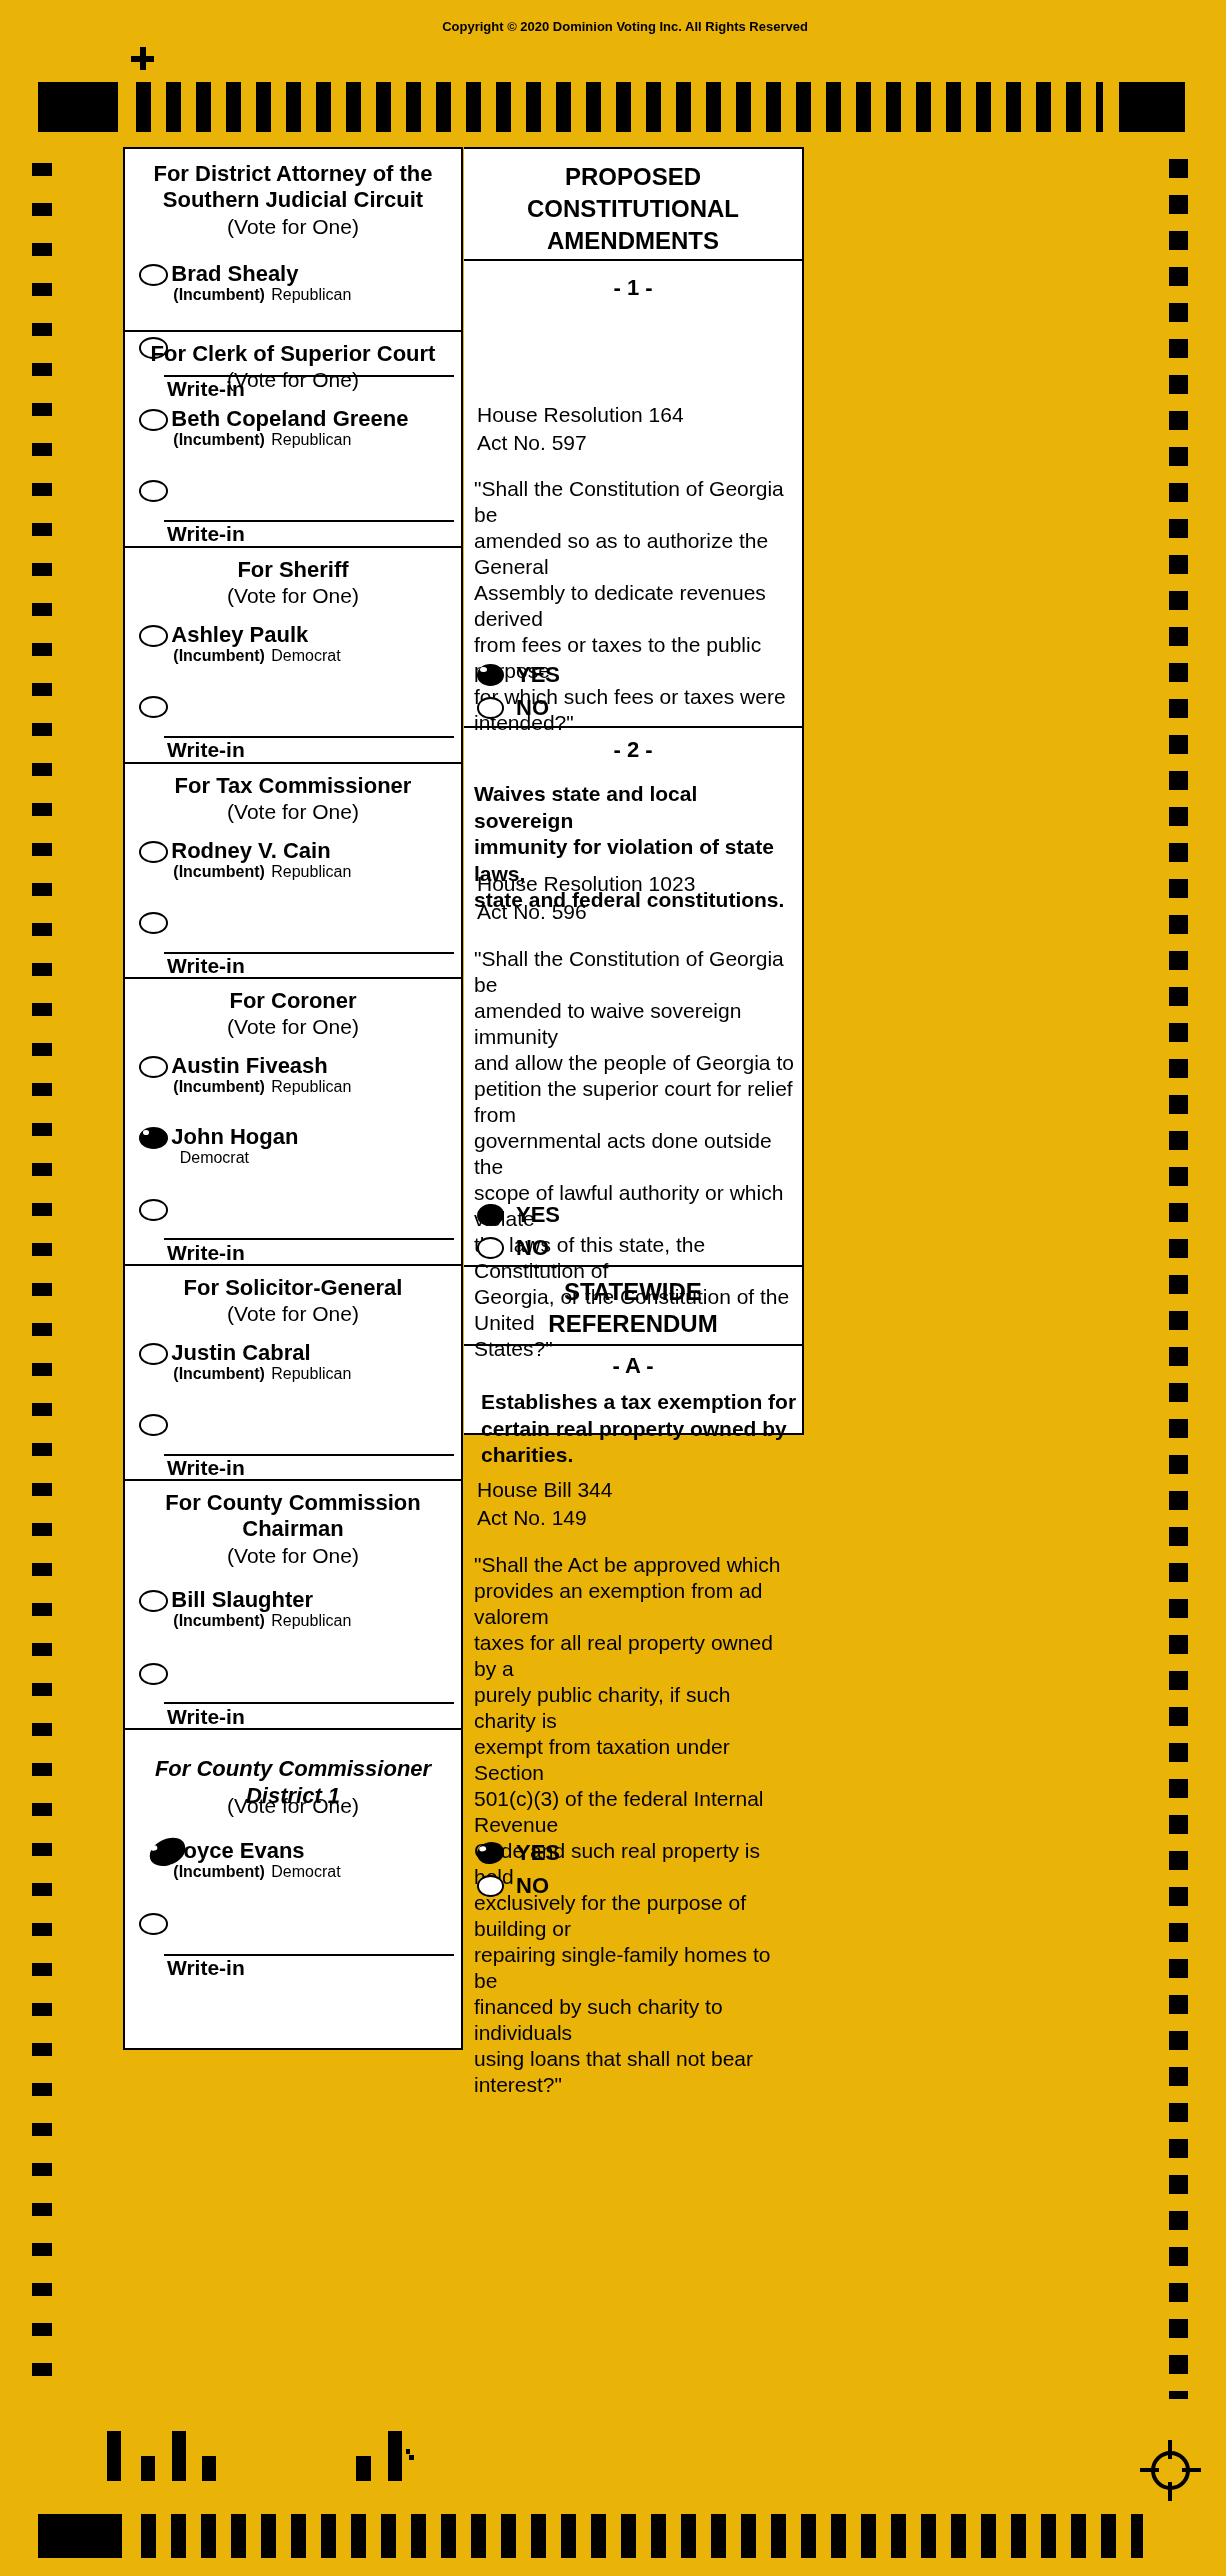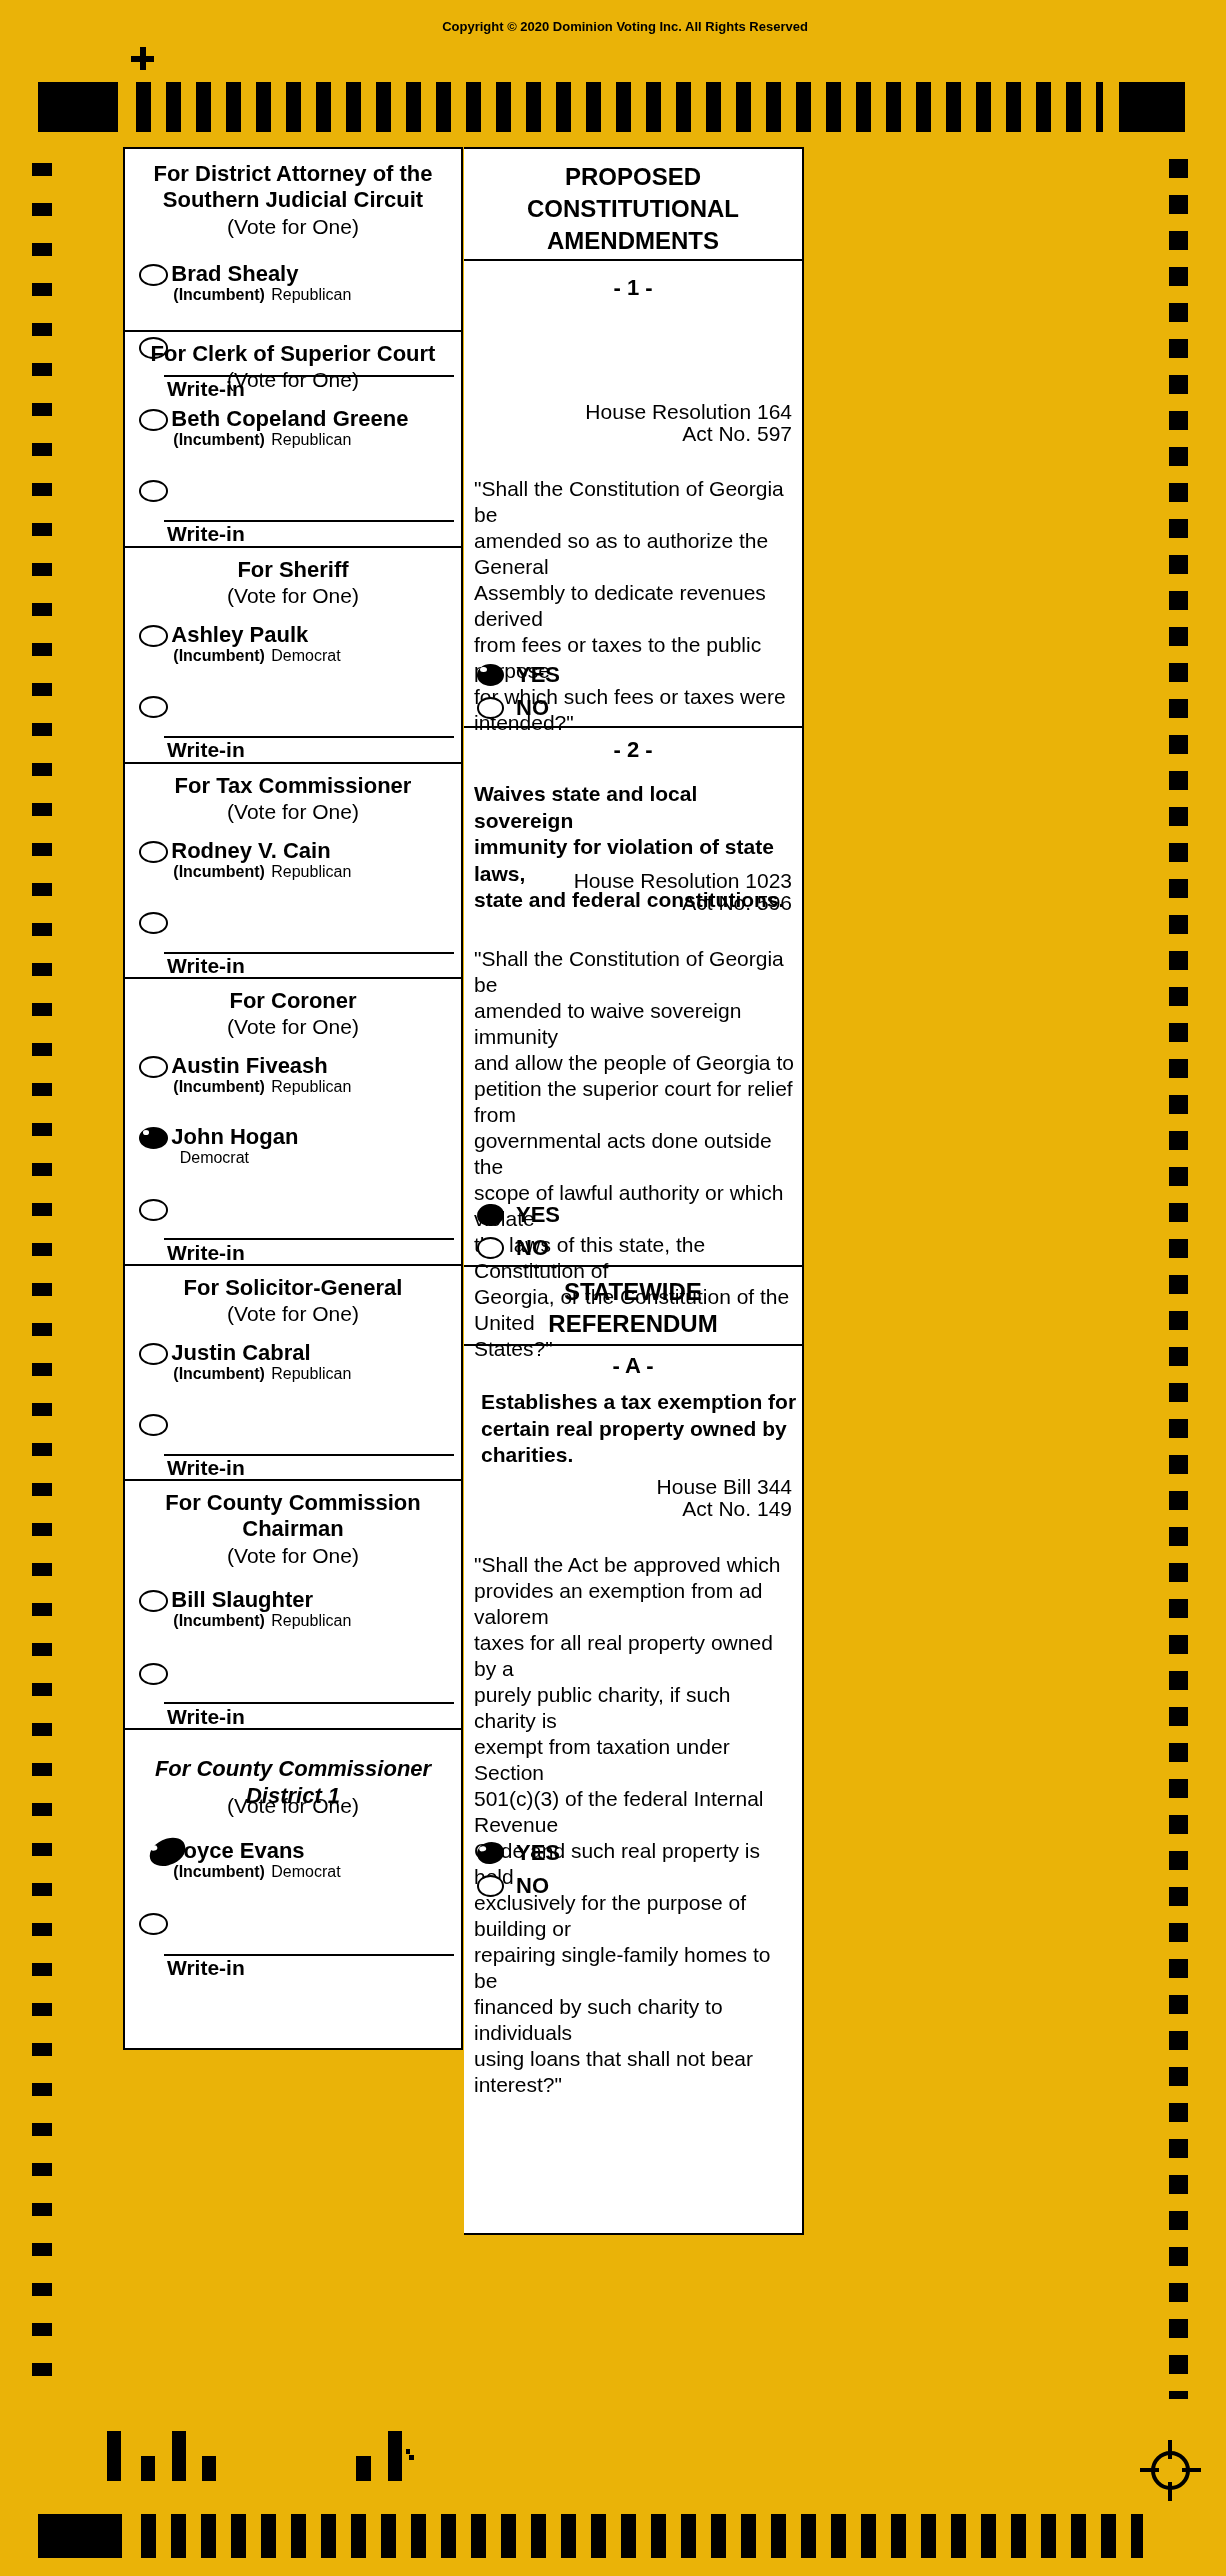--- a/index.html
+++ b/index.html
@@ -20,21 +20,21 @@
       background:repeating-linear-gradient(90deg,#000 0 15px,transparent 15px 30px);}
   .side-strip{position:absolute;}
   .side-left{left:32px;top:163px;width:20px;height:2220px;
       background:repeating-linear-gradient(180deg,#000 0 13px,transparent 13px 40px);}
   .side-right{left:1169px;top:159px;width:19.3px;height:2240px;
       background:repeating-linear-gradient(180deg,#000 0 18.6px,transparent 18.6px 36px);}
 
   
   .col{position:absolute;top:147px;border:2.1px solid #000;background:#fff;box-sizing:border-box;}
   .col-left{left:123px;width:340px;height:1903px;}
-  .col-right{left:464px;width:340px;height:2088px;border-left:none;}
+  .col-right{left:464px;width:340px;height:1288px;border-left:none;}
 
   section{position:relative;box-sizing:border-box;}
   .contest{border-top:2.1px solid #000;}
   .contest.first{border-top:none;}
   .s1{height:181px;}.s2{height:216px;}.s3{height:216px;}.s4{height:215px;}
   .s5{height:287px;}.s6{height:215px;}.s7{height:249px;}.s8{height:251px;}
 
   .ctitle{position:absolute;left:0;width:100%;text-align:center;font-weight:bold;
           font-size:22px;line-height:26.5px;white-space:pre-line;}
   .cvote{position:absolute;left:0;width:100%;text-align:center;font-size:21px;}
@@ -57,21 +57,21 @@
   .mhead{border-top:2.1px solid #000;}
   .mhead.first{border-top:none;}
   .mh1{height:110px;}.mh2{height:79px;}
   .mhead-text{position:absolute;top:11.5px;left:0;width:100%;text-align:center;
       font-size:24px;font-weight:bold;line-height:32px;white-space:pre-line;}
   .measure{border-top:2.1px solid #000;}
   .m1{height:467px;}.m2{height:539px;}.mA{height:562px;}
   .mnum{position:absolute;left:0;width:100%;text-align:center;font-size:22px;font-weight:bold;}
   .msummary{position:absolute;left:10px;width:320px;font-size:21px;font-weight:bold;
       line-height:26.5px;white-space:pre-line;}
-  .mauth{position:absolute;left:13px;width:315px;font-size:21px;line-height:22px;white-space:pre-line;text-align:right;}
+  .mauth{position:absolute;left:13px;width:315px;font-size:21px;line-height:28px;white-space:pre-line;}
   .mquestion{position:absolute;left:10px;width:322px;font-size:21px;line-height:26px;white-space:pre-line;}
   .mopt{position:absolute;left:0;height:24px;width:100%;}
   .mopt .oval{left:13px;top:0;width:27px;height:21.5px;}
   .molabel{position:absolute;left:52px;top:-2.1px;font-size:22px;font-weight:bold;}
 
   
   .barcode-bar{position:absolute;background:#000;}
   .tiny-mark{position:absolute;left:406px;top:2449px;width:9.3px;height:12px;}
   .tiny-mark::before{content:"";position:absolute;left:0;top:0;width:4.3px;height:5px;background:#000;}
   .tiny-mark::after{content:"";position:absolute;left:2.9px;top:5.7px;width:5px;height:5.7px;background:#000;}

